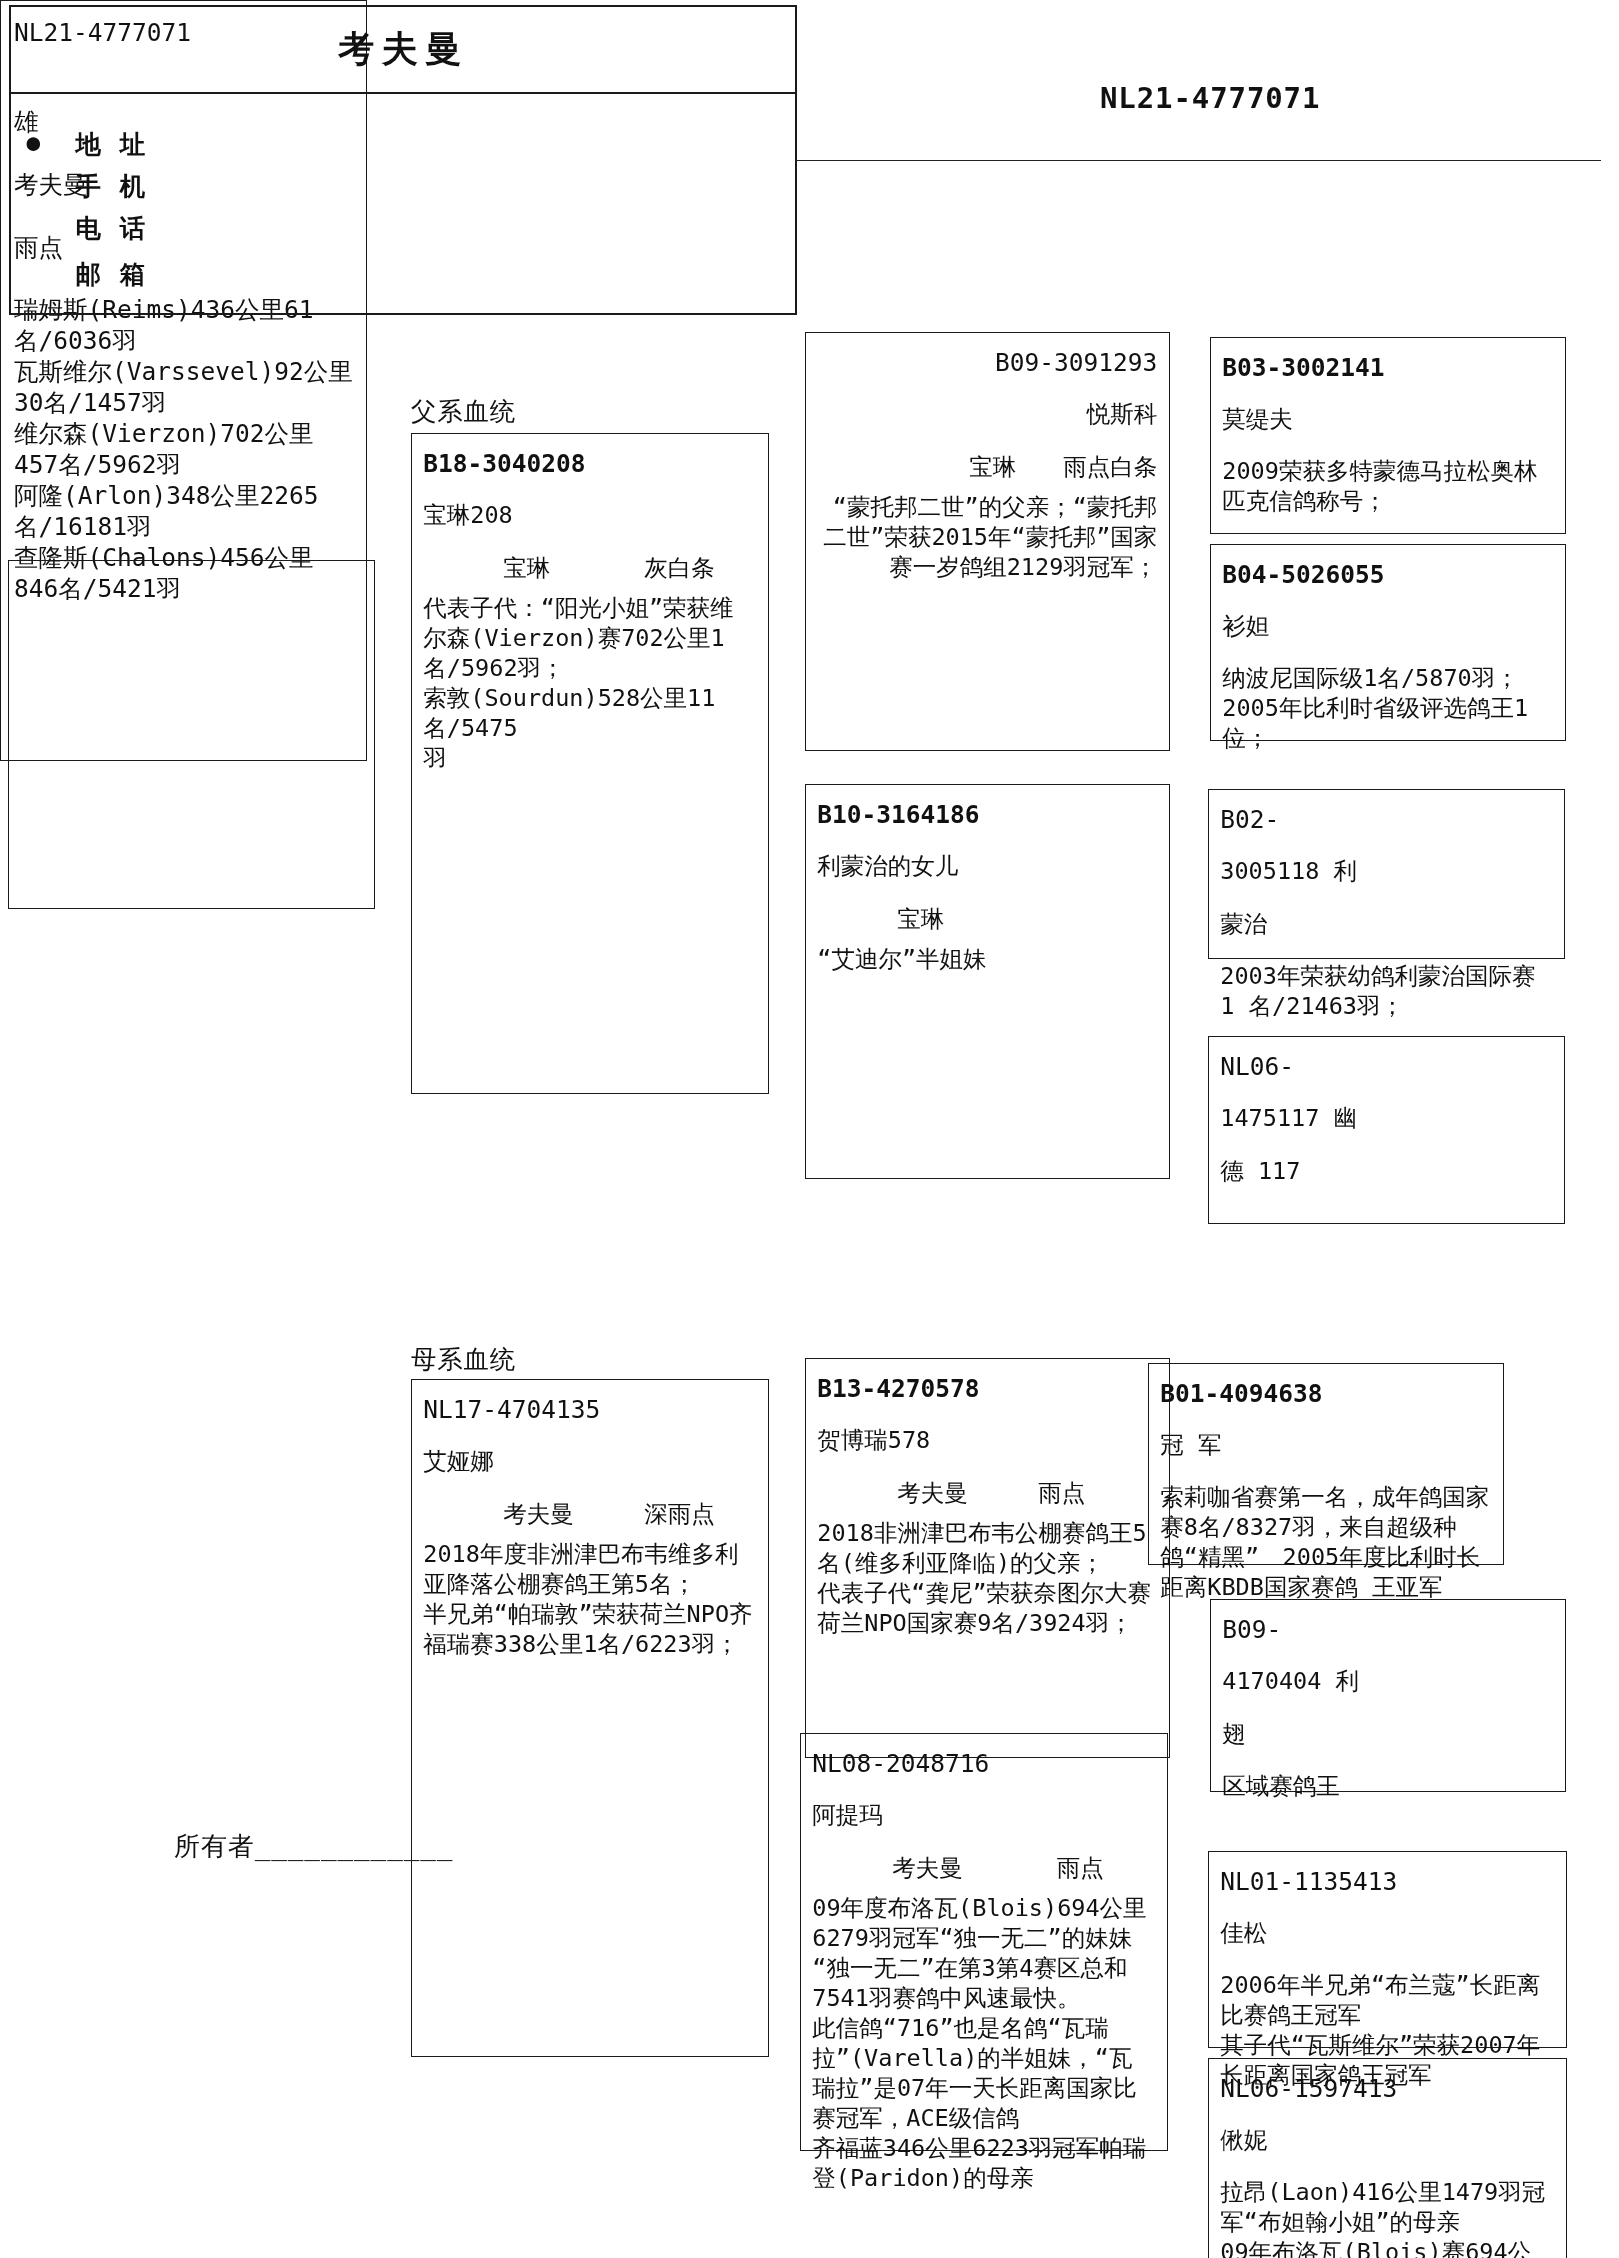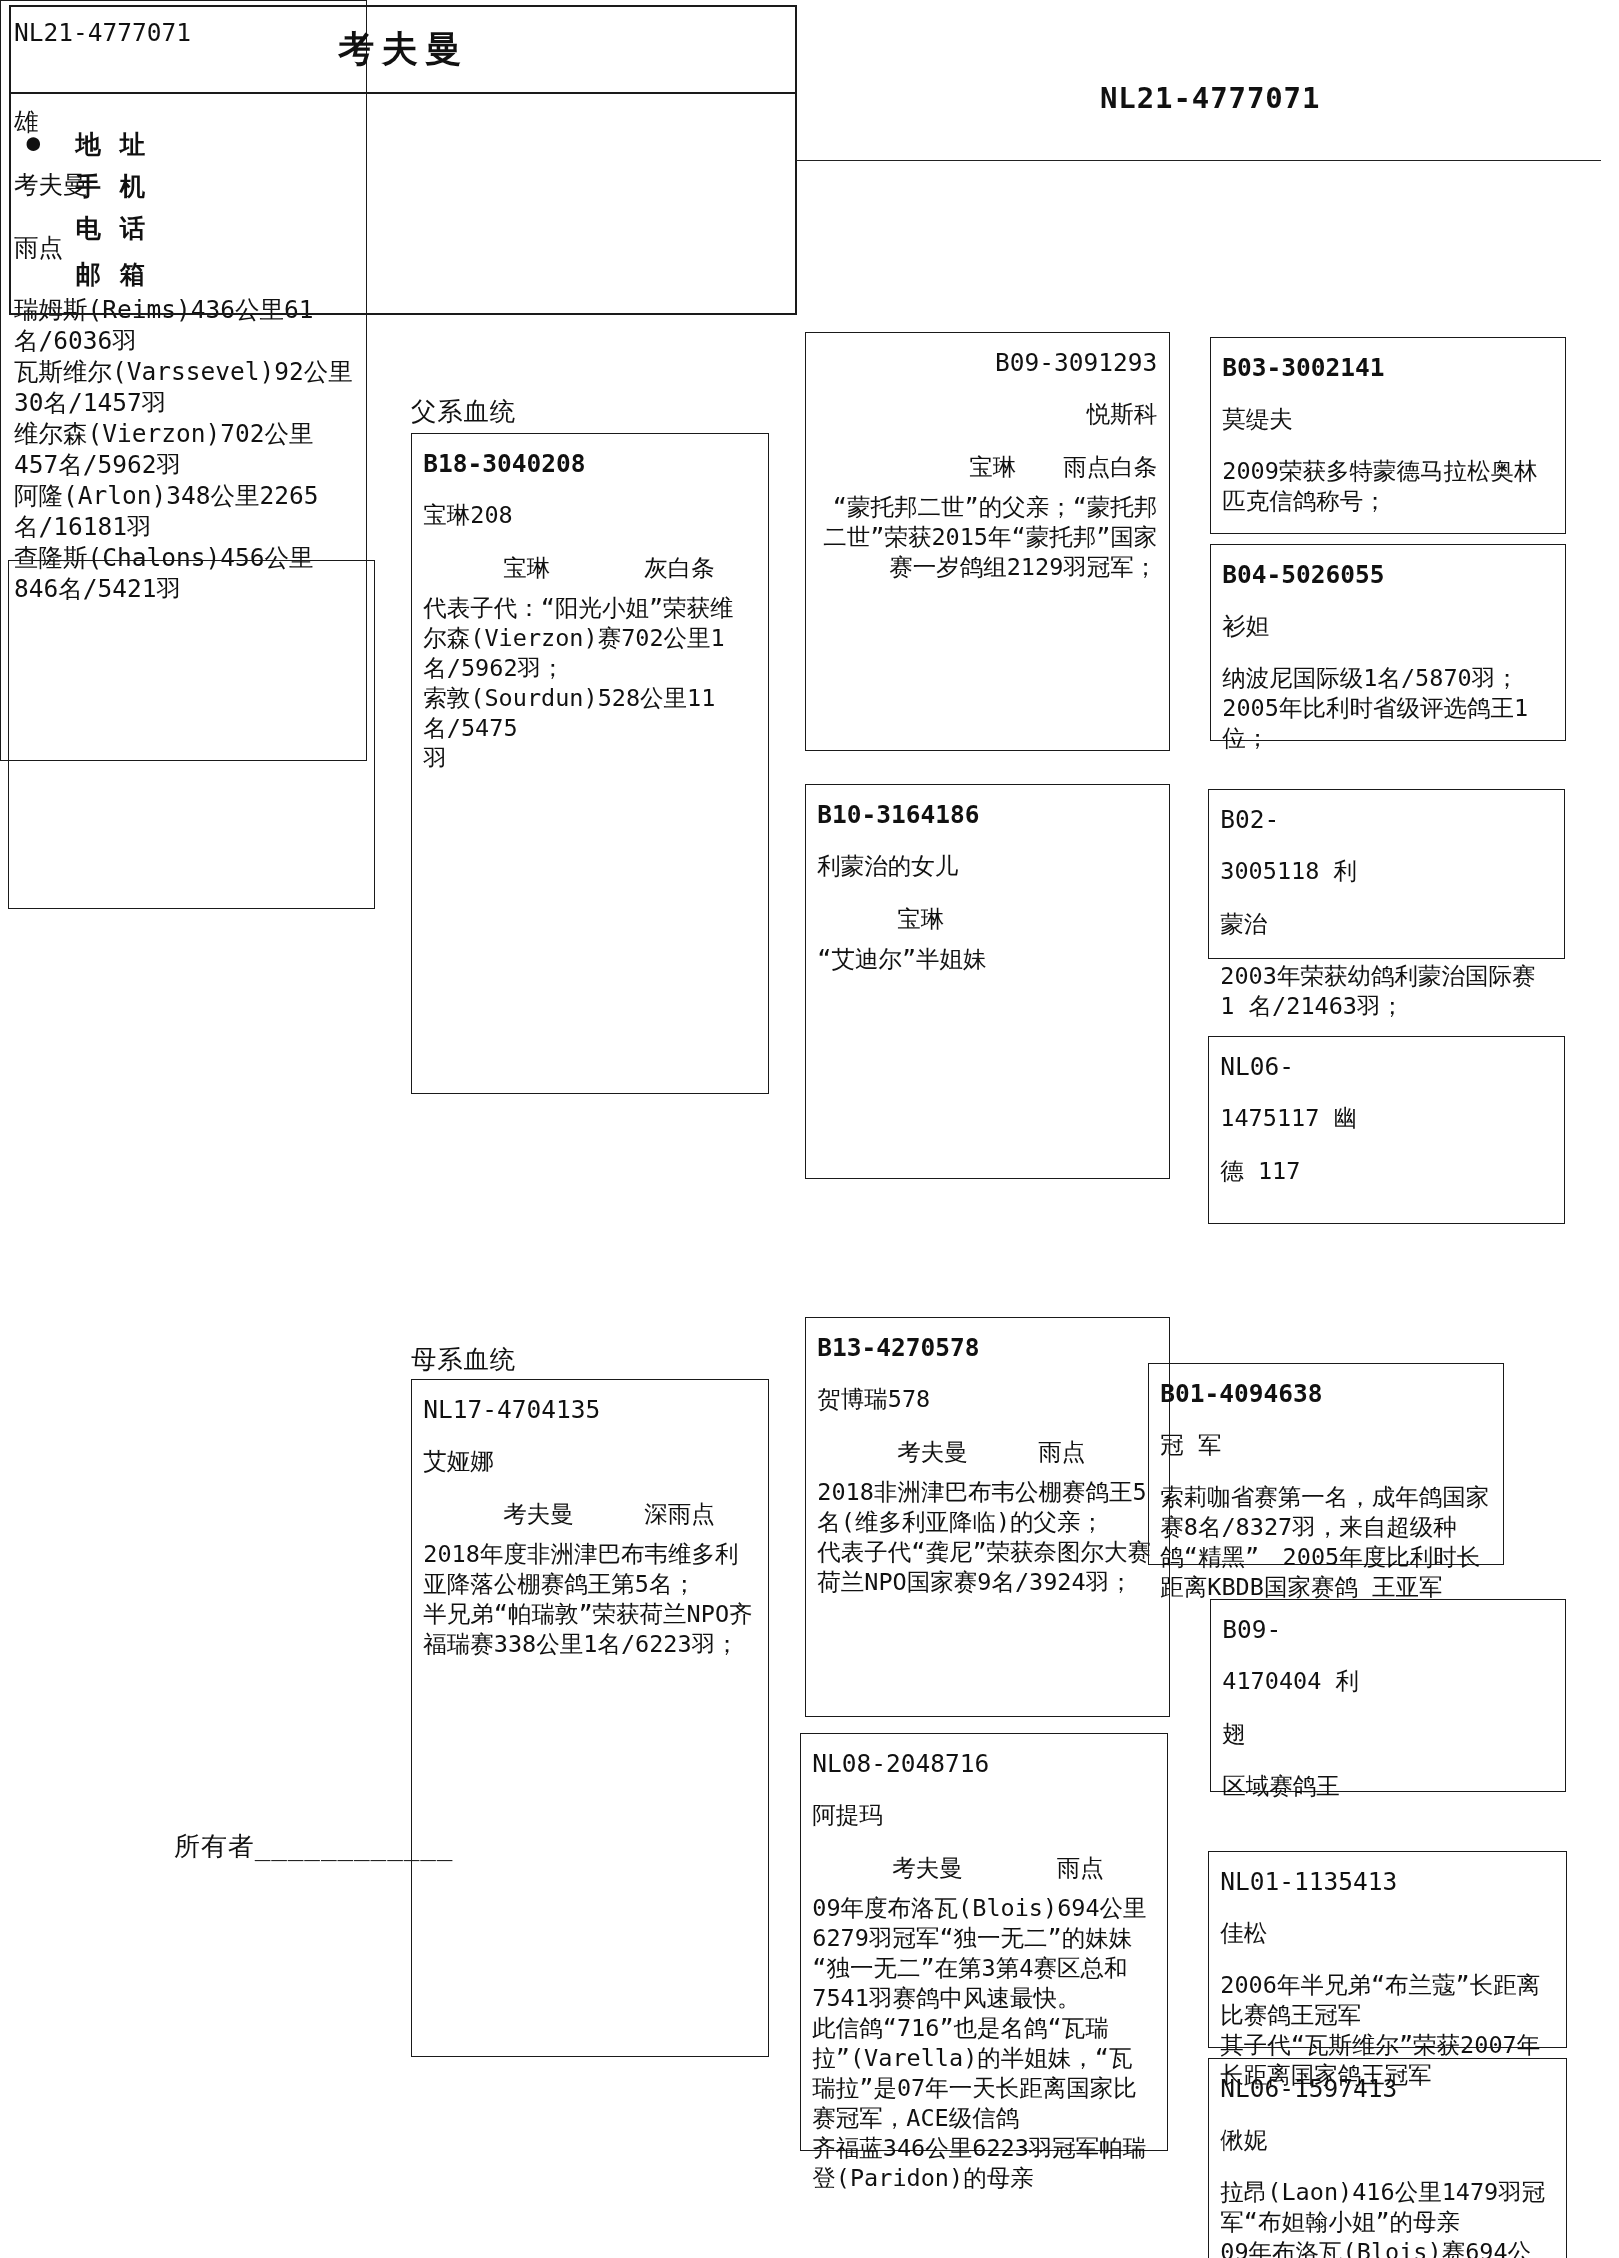--- a/index.html
+++ b/index.html
@@ -94,21 +94,21 @@
     <div class="desc">“蒙托邦二世”的父亲；“蒙托邦二世”荣获2015年“蒙托邦”国家赛一岁鸽组2129羽冠军；</div>
   </div>
 
   <div class="pbox bold" style="left:805px;top:784px;width:340px;height:363px;">
     <div class="ring">B10-3164186</div>
     <div class="pname">利蒙治的女儿</div>
     <div class="pair">宝琳</div>
     <div class="desc">“艾迪尔”半姐妹</div>
   </div>
 
-  <div class="pbox bold" style="left:805px;top:1317px;width:340px;height:368px;">
+  <div class="pbox bold" style="left:805px;top:1358px;width:340px;height:368px;">
     <div class="ring">B13-4270578</div>
     <div class="pname">贺博瑞578</div>
     <div class="pair">考夫曼　　　雨点</div>
     <div class="desc">2018非洲津巴布韦公棚赛鸽王5名(维多利亚降临)的父亲；
 代表子代“龚尼”荣获奈图尔大赛荷兰NPO国家赛9名/3924羽；</div>
   </div>
 
   <div class="pbox" style="left:800px;top:1733px;width:343px;height:386px;">
     <div class="ring">NL08-2048716</div>
     <div class="pname">阿提玛</div>

